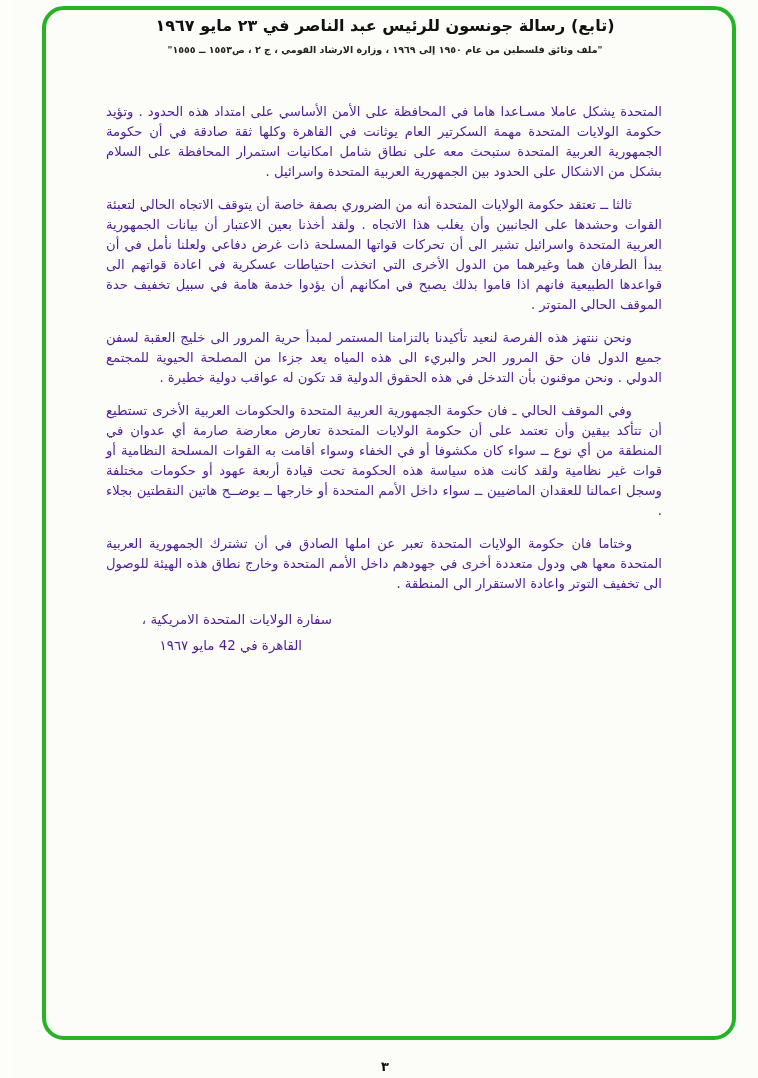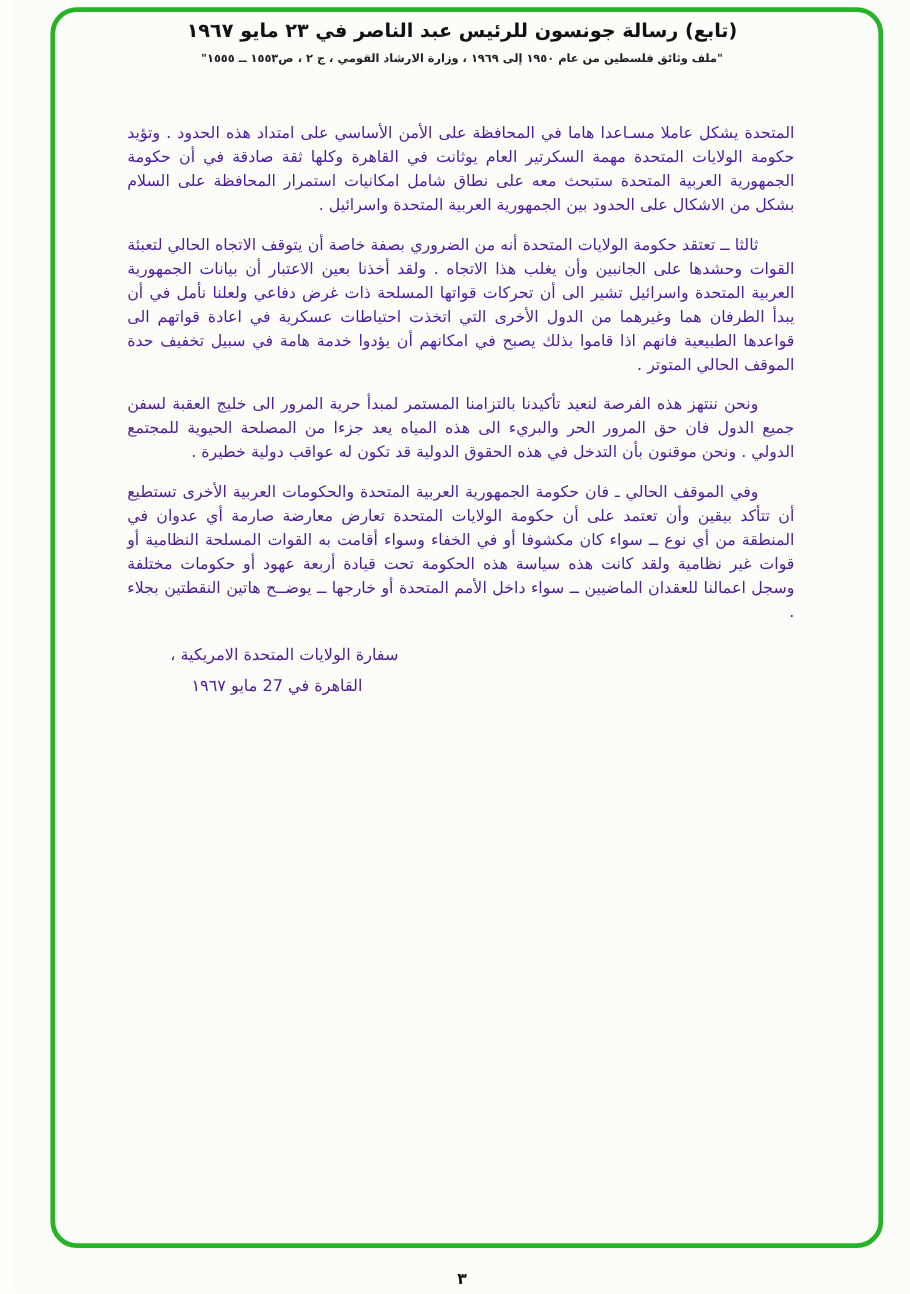--- a/index.html
+++ b/index.html
@@ -105,22 +105,23 @@
   <div class="header">
     <div class="doc-title">(تابع) رسالة جونسون للرئيس عبد الناصر في ٢٣ مايو ١٩٦٧</div>
     <div class="doc-source">"ملف وثائق فلسطين من عام ١٩٥٠ إلى ١٩٦٩ ، وزارة الارشاد القومي ، ج ٢ ، ص١٥٥٣ ــ ١٥٥٥"</div>
   </div>
 
   <div class="body-text">
     <p class="continuation">المتحدة يشكل عاملا مسـاعدا هاما في المحافظة على الأمن الأساسي على امتداد هذه الحدود . وتؤيد حكومة الولايات المتحدة مهمة السكرتير العام يوثانت في القاهرة وكلها ثقة صادقة في أن حكومة الجمهورية العربية المتحدة ستبحث معه على نطاق شامل امكانيات استمرار المحافظة على السلام بشكل من الاشكال على الحدود بين الجمهورية العربية المتحدة واسرائيل .</p>
     <p>ثالثا ــ تعتقد حكومة الولايات المتحدة أنه من الضروري بصفة خاصة أن يتوقف الاتجاه الحالي لتعبئة القوات وحشدها على الجانبين وأن يغلب هذا الاتجاه . ولقد أخذنا بعين الاعتبار أن بيانات الجمهورية العربية المتحدة واسرائيل تشير الى أن تحركات قواتها المسلحة ذات غرض دفاعي ولعلنا نأمل في أن يبدأ الطرفان هما وغيرهما من الدول الأخرى التي اتخذت احتياطات عسكرية في اعادة قواتهم الى قواعدها الطبيعية فانهم اذا قاموا بذلك يصبح في امكانهم أن يؤدوا خدمة هامة في سبيل تخفيف حدة الموقف الحالي المتوتر .</p>
     <p>ونحن ننتهز هذه الفرصة لنعيد تأكيدنا بالتزامنا المستمر لمبدأ حرية المرور الى خليج العقبة لسفن جميع الدول فان حق المرور الحر والبريء الى هذه المياه يعد جزءا من المصلحة الحيوية للمجتمع الدولي . ونحن موقنون بأن التدخل في هذه الحقوق الدولية قد تكون له عواقب دولية خطيرة .</p>
     <p>وفي الموقف الحالي ـ فان حكومة الجمهورية العربية المتحدة والحكومات العربية الأخرى تستطيع أن تتأكد بيقين وأن تعتمد على أن حكومة الولايات المتحدة تعارض معارضة صارمة أي عدوان في المنطقة من أي نوع ــ سواء كان مكشوفا أو في الخفاء وسواء أقامت به القوات المسلحة النظامية أو قوات غير نظامية ولقد كانت هذه سياسة هذه الحكومة تحت قيادة أربعة عهود أو حكومات مختلفة وسجل اعمالنا للعقدان الماضيين ــ سواء داخل الأمم المتحدة أو خارجها ــ يوضــح هاتين النقطتين بجلاء .</p>
+    <p>وختاما فان حكومة الولايات المتحدة تعبر عن املها الصادق في أن تشترك الجمهورية العربية المتحدة معها هي ودول متعددة أخرى في جهودهم داخل الأمم المتحدة وخارج نطاق هذه الهيئة للوصول الى تخفيف التوتر واعادة الاستقرار الى المنطقة .</p>
 
     <div class="signature">
       <div class="sig-org">سفارة الولايات المتحدة الامريكية ،</div>
-      <div class="sig-date">القاهرة في 27 مايو ١٩٦٧</div>
+      <div class="sig-date">القاهرة في 42 مايو ١٩٦٧</div>
     </div>
   </div>
 
   <div class="page-number">٣</div>
 
 </div>
 
 </body></html>

